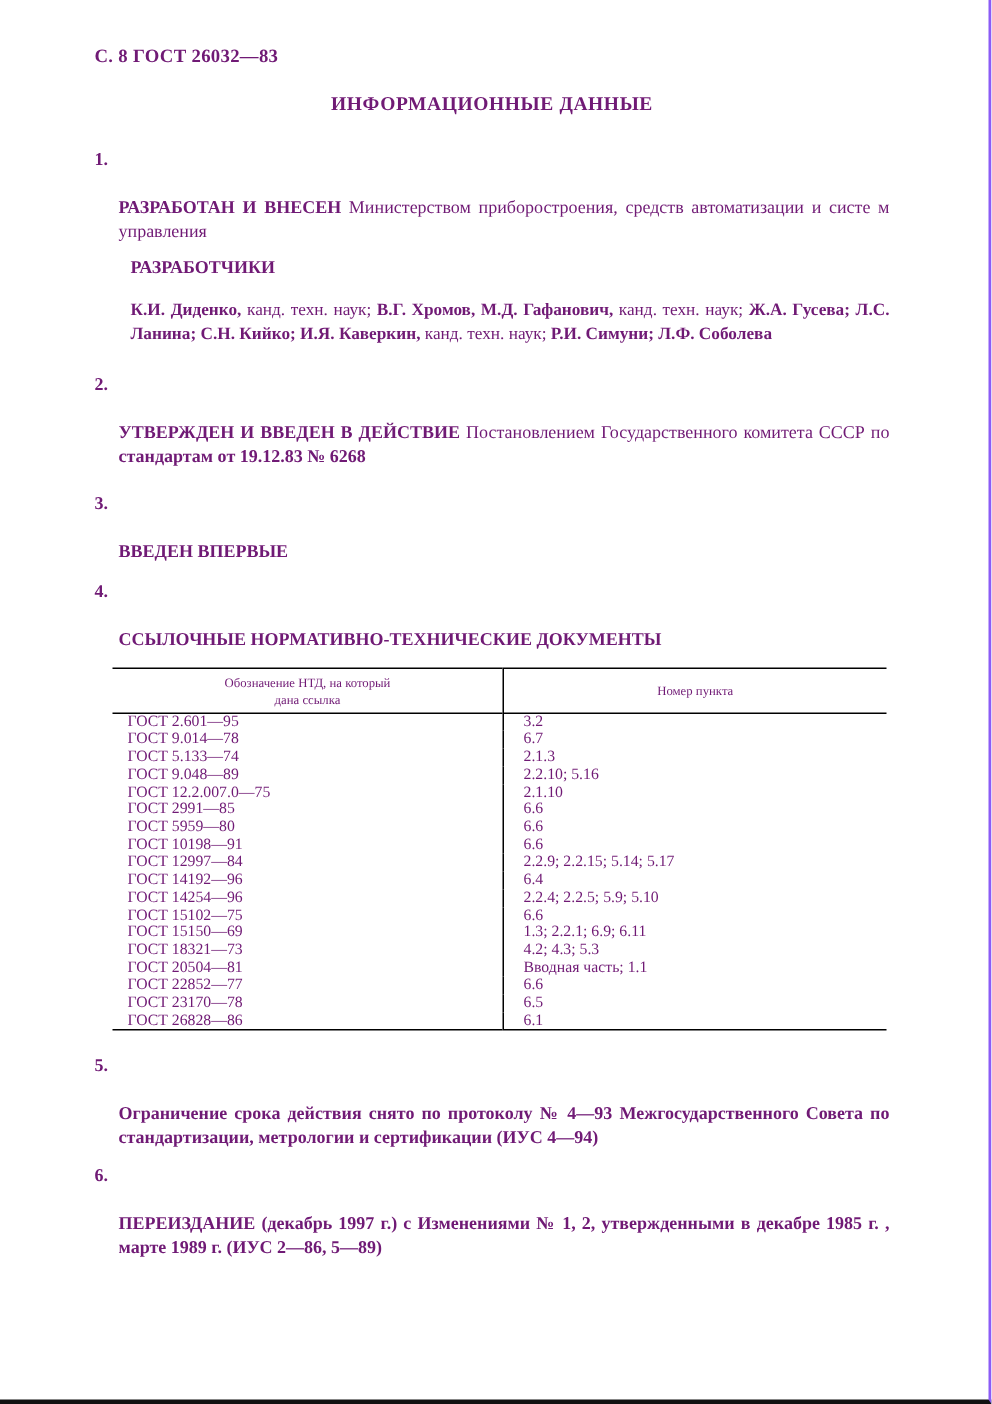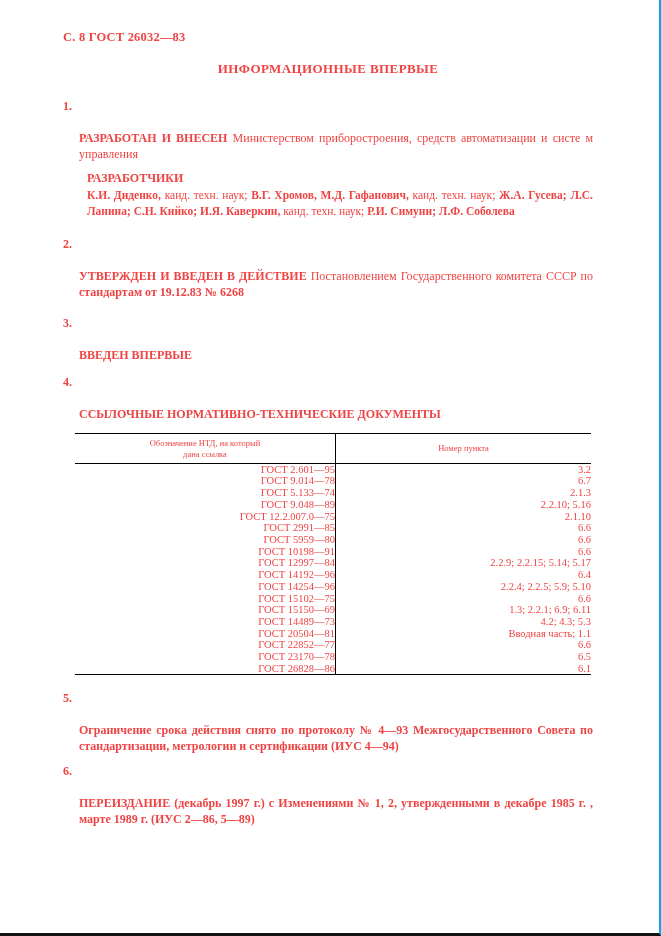--- a/index.html
+++ b/index.html
@@ -9,24 +9,24 @@
     width: 661px;
     height: 936px;
     overflow: hidden;
   }
   .page {
     position: relative;
     box-sizing: border-box;
     width: 661px;
     height: 936px;
     background: #ffffff;
-    color: #ef4444;
+    color: #701a75;
     font-family: "Liberation Serif", serif;
     padding: 30px 66px 0 63px;
-    border-right: 2px solid #0ea5e9;
+    border-right: 2px solid #8b5cf6;
     border-bottom: 3px solid #111111;
   }
   .doc-header {
     font-size: 12.5px;
     font-weight: bold;
     letter-spacing: 0.2px;
   }
   .doc-title {
     text-align: center;
     font-size: 13px;
@@ -49,21 +49,21 @@
   .item .itext {
     flex: 1;
     text-align: justify;
     margin-top: 32px;
   }
   .b { font-weight: bold; }
   .item-1 { margin-bottom: 8px; }
   .subheading {
     font-size: 12px;
     font-weight: bold;
-    margin: 6px 0 2px 24px;
+    margin: 6px 0 14px 24px;
   }
   .developers {
     font-size: 11.5px;
     line-height: 1.38;
     margin: 0 0 18px 24px;
     text-align: justify;
   }
   .item-2 { margin-bottom: 15px; }
   .item-3 { margin-bottom: 11px; }
   .item-4 { margin-bottom: 0; }
@@ -90,35 +90,34 @@
   table.ntd-table td:first-child {
     border-right: 1px solid #000;
     width: 260px;
   }
   table.ntd-table td {
     font-size: 10.5px;
     line-height: 11.7px;
     padding: 0;
     white-space: nowrap;
     vertical-align: top;
-    text-align: right;
   }
   table.ntd-table td:first-child { padding-left: 10px; }
   table.ntd-table td:last-child  { padding-left: 13px; }
   .item-5 { margin-top: 16px; margin-bottom: 9px; }
   .item-6 { margin-bottom: 0; }
 </style>
 </head>
 <body>
 
 <div class="page">
 
   <div class="doc-header">С. 8 ГОСТ 26032—83</div>
 
-  <div class="doc-title">ИНФОРМАЦИОННЫЕ ВПЕРВЫЕ</div>
+  <div class="doc-title">ИНФОРМАЦИОННЫЕ ДАННЫЕ</div>
 
   <div class="item item-1">
     <span class="num">1.</span>
     <div class="itext"><span class="b">РАЗРАБОТАН И ВНЕСЕН </span><span>Министерством приборостроения, средств автоматизации и систе м управления</span></div>
   </div>
 
   <div class="subheading">РАЗРАБОТЧИКИ</div>
 
   <div class="developers"><span class="b">К.И. Диденко, </span><span>канд. техн. наук; </span><span class="b">В.Г. Хромов, М.Д. Гафанович, </span><span>канд. техн. наук; </span><span class="b">Ж.А. Гусева; Л.С. Ланина; С.Н. Кийко; И.Я. Каверкин, </span><span>канд. техн. наук; </span><span class="b">Р.И. Симуни; Л.Ф. Соболева</span></div>
 
@@ -194,21 +193,21 @@
         </tr>
         <tr>
           <td>ГОСТ 15102—75</td>
           <td>6.6</td>
         </tr>
         <tr>
           <td>ГОСТ 15150—69</td>
           <td>1.3; 2.2.1; 6.9; 6.11</td>
         </tr>
         <tr>
-          <td>ГОСТ 14489—73</td>
+          <td>ГОСТ 18321—73</td>
           <td>4.2; 4.3; 5.3</td>
         </tr>
         <tr>
           <td>ГОСТ 20504—81</td>
           <td>Вводная часть; 1.1</td>
         </tr>
         <tr>
           <td>ГОСТ 22852—77</td>
           <td>6.6</td>
         </tr>

